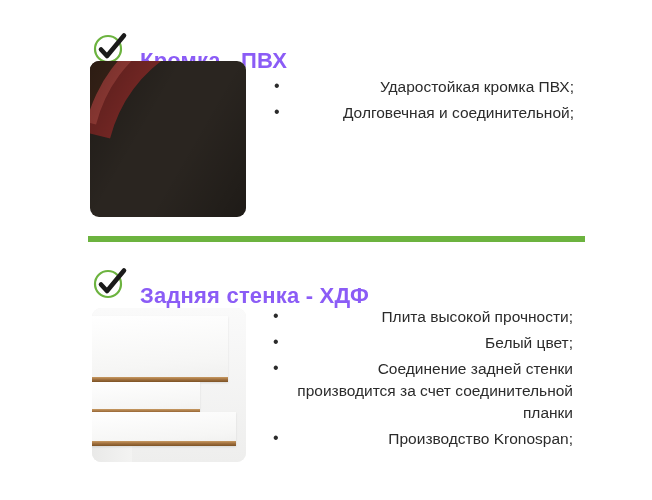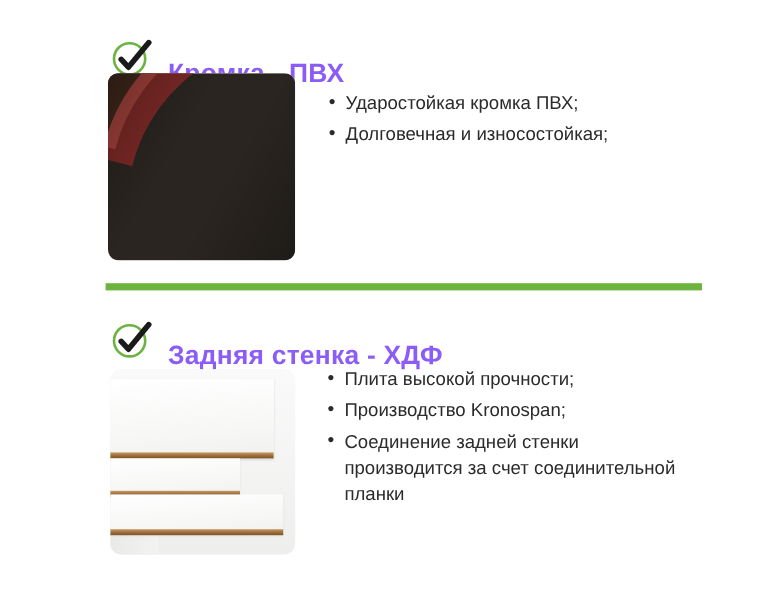--- a/index.html
+++ b/index.html
@@ -188,20 +188,21 @@
     padding: 0;
     list-style: none;
     color: #2b2b2b;
     font-size: 15.5px;
     line-height: 22px;
   }
   .bullets li {
     position: relative;
     padding-left: 14px;
     margin-bottom: 4px;
+    text-align: right;
   }
   .bullets li::before {
     content: "\2022";
     position: absolute;
     left: 0;
     top: -1px;
     font-size: 16px;
     line-height: 22px;
     color: #2b2b2b;
   }
@@ -231,21 +232,21 @@
       <div class="band b-oak2"></div>
       <div class="band b-brown"></div>
       <div class="band b-red"></div>
       <div class="band b-red-hl"></div>
       <div class="edge-shade"></div>
     </div>
   </div>
 
   <ul class="bullets" id="bullets-edge">
     <li>Ударостойкая кромка ПВХ;</li>
-    <li>Долговечная и износостойкая;</li>
+    <li>Долговечная и соединительной;</li>
   </ul>
 
   <div class="divider"></div>
 
   <div class="section-head" style="left:92px; top:255px;justify-content:flex-end;">
     <span class="check-icon">
       <svg viewBox="0 0 36 36" width="36" height="36">
         <circle cx="16" cy="20" r="13" fill="none" stroke="#6cb33f" stroke-width="2.2"></circle>
         <path d="M9 20.5 L15 27 L32 6.5" fill="none" stroke="#1a1a1a" stroke-width="4.6" stroke-linecap="round" stroke-linejoin="round"></path>
       </svg>
@@ -257,17 +258,18 @@
     <div class="hdf-canvas">
       <div class="hdf-bg-left"></div>
       <div class="slab slab-back"></div>
       <div class="slab slab-mid"></div>
       <div class="slab slab-front"></div>
     </div>
   </div>
 
   <ul class="bullets" id="bullets-hdf">
     <li>Плита высокой прочности;</li>
+    <li>Белый цвет;</li>
+    <li>Соединение задней стенки производится за счет соединительной планки</li>
     <li>Производство Kronospan;</li>
-    <li>Соединение задней стенки производится за счет соединительной планки</li>
   </ul>
 
 </div>
 
 </body></html>

